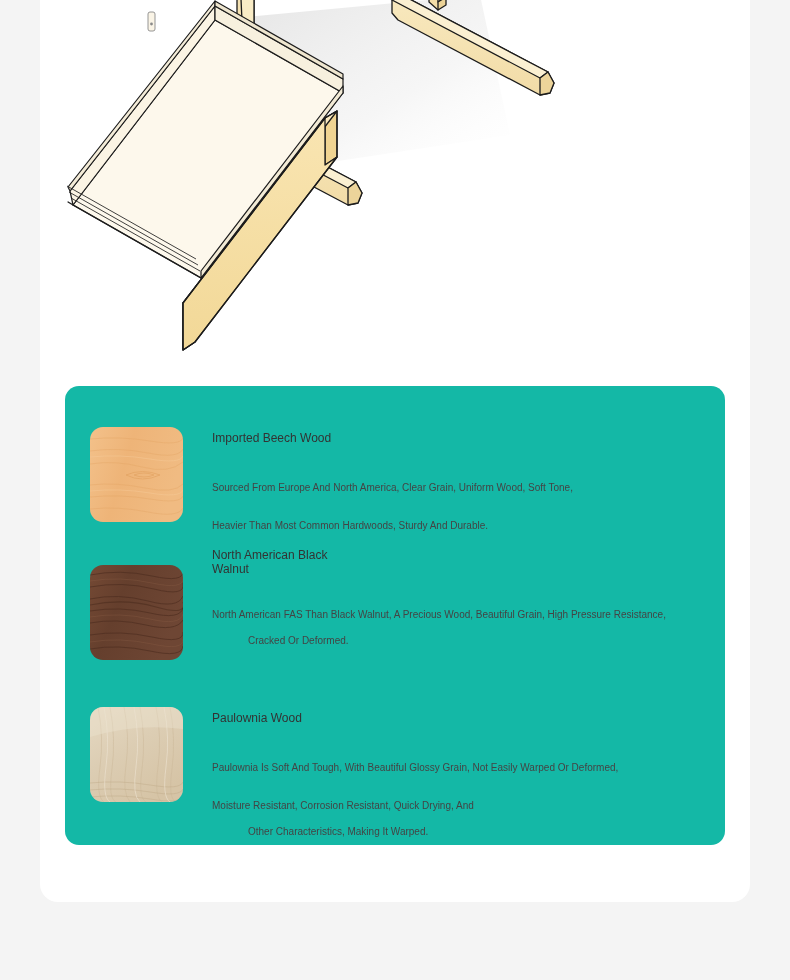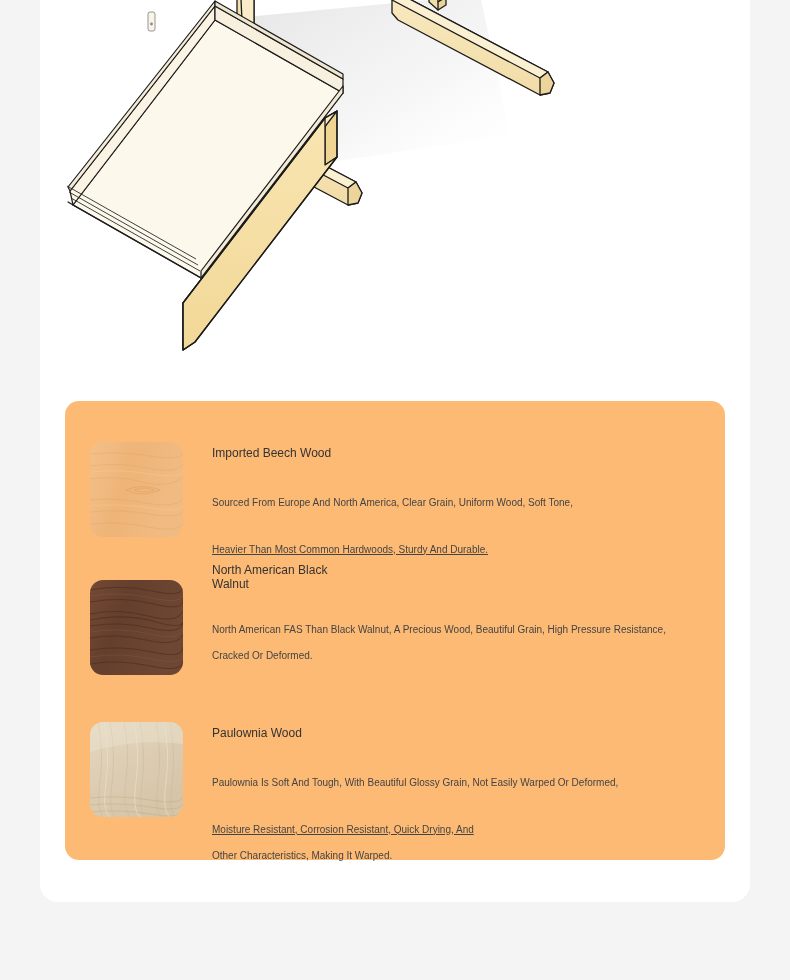--- a/index.html
+++ b/index.html
@@ -38,24 +38,24 @@
     width: 710px;
     height: 410px;
     overflow: hidden;
   }
   #illustration svg { display: block; }
 
   
   #materials-panel {
     position: absolute;
     left: 25px;
-    top: 441px;
+    top: 426px;
     width: 660px;
     height: 459px;
-    background: #fdba74;
+    background: #14b8a6;
     border-radius: 14px;
   }
 
   .material-row {
     position: absolute;
     left: 25px;
     width: 620px;
     height: 95px;
     display: flex;
     align-items: flex-start;
@@ -90,22 +90,22 @@
 
   .material-desc {
     font-size: 10px;
     line-height: 13px;
     color: #444444;
     margin-top: 22px;
     white-space: pre-line;
   }
   .material-desc.tight { margin-top: 19px; }
   .desc-lead  { display:block; }
-  .desc-gap   { display:block; margin-top: 21px; text-decoration: underline; }
-  .desc-cont  { display:block; }
+  .desc-gap   { display:block; margin-top: 12px; }
+  .desc-cont  { display:block;margin-left:36px; }
 </style>
 </head>
 <body>
 
 <div id="page">
 
   <div id="product-card">
 
     <div id="illustration">
       <svg width="710" height="410" viewBox="0 0 710 410" xmlns="http://www.w3.org/2000/svg">

